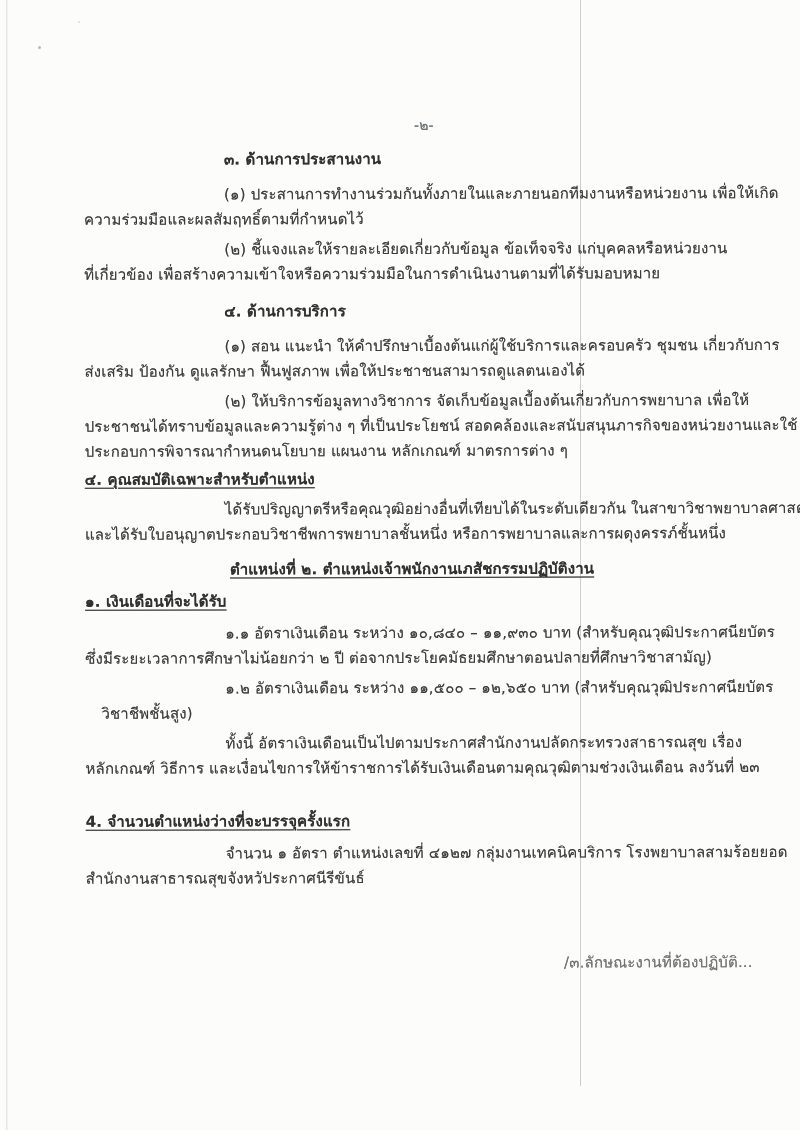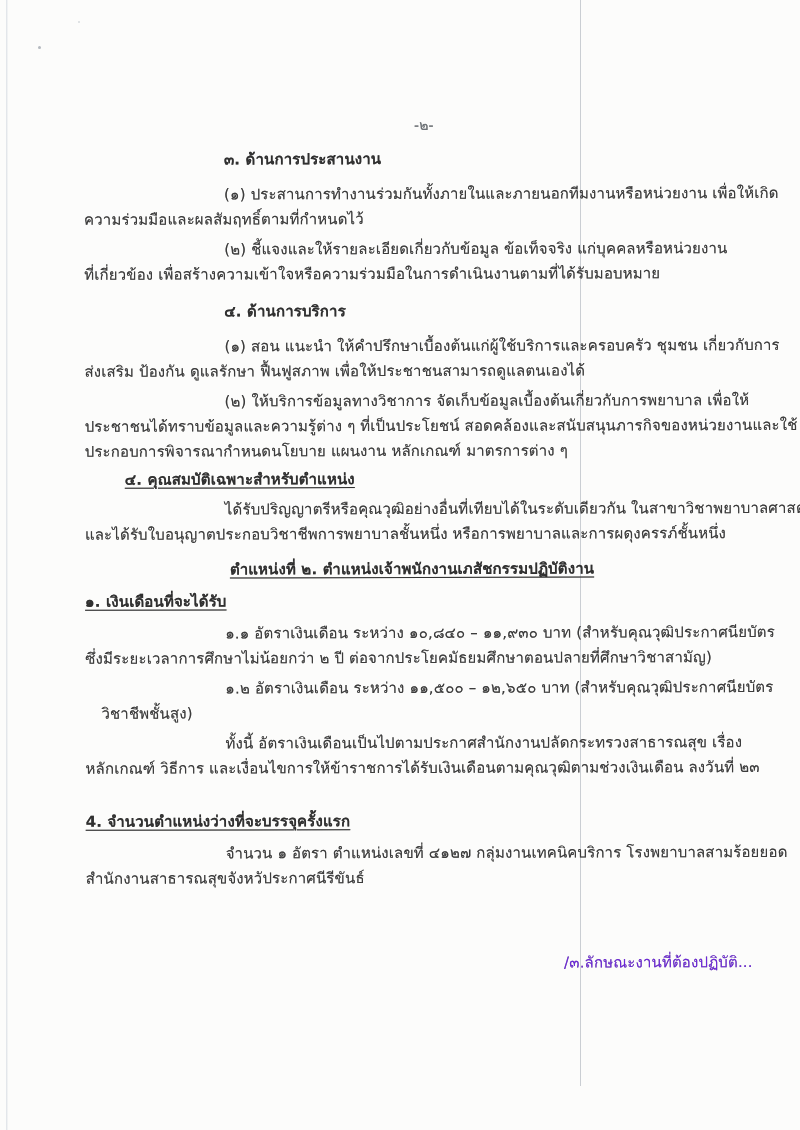--- a/index.html
+++ b/index.html
@@ -18,21 +18,21 @@
     white-space:nowrap;
     font-size:15px;
     line-height:22px;
     letter-spacing:0.15px;
     text-shadow:0 0 0.5px rgba(70,70,70,0.55);
   }
   .hd { font-weight:bold; color:#303030; }
   .ul { text-decoration:underline; text-underline-offset:3px; text-decoration-thickness:1.2px; }
   .center-line { text-align:center; }
   .pageno { color:#6d7277; font-size:14px; }
-  .footer-note { color:#6d28d9; }
+  .footer-note { color:#737373; }
   
   .scan-vline {
     position:absolute; left:580px; top:0; width:1px; height:1086px;
     background:rgba(120,132,148,0.38);
   }
   .page-left-edge {
     position:absolute; left:6px; top:0; width:2px; height:1130px;
     background:linear-gradient(to right, rgba(160,172,190,0.35), rgba(160,172,190,0.05));
   }
   .speck { position:absolute; border-radius:50%; background:rgba(120,130,142,0.55); }
@@ -58,21 +58,21 @@
     <div class="ln" style="left:225px; top:238px;">(๒) ชี้แจงและให้รายละเอียดเกี่ยวกับข้อมูล  ข้อเท็จจริง แก่บุคคลหรือหน่วยงาน</div>
     <div class="ln" style="left:85px; top:263px;">ที่เกี่ยวข้อง เพื่อสร้างความเข้าใจหรือความร่วมมือในการดำเนินงานตามที่ได้รับมอบหมาย</div>
 
     <div class="ln hd" style="left:225px; top:300px;">๔. ด้านการบริการ</div>
     <div class="ln" style="left:225px; top:335px;">(๑) สอน แนะนำ ให้คำปรึกษาเบื้องต้นแก่ผู้ใช้บริการและครอบครัว ชุมชน เกี่ยวกับการ</div>
     <div class="ln" style="left:85px; top:360px;">ส่งเสริม  ป้องกัน ดูแลรักษา ฟื้นฟูสภาพ เพื่อให้ประชาชนสามารถดูแลตนเองได้</div>
     <div class="ln" style="left:225px; top:390px;">(๒) ให้บริการข้อมูลทางวิชาการ จัดเก็บข้อมูลเบื้องต้นเกี่ยวกับการพยาบาล เพื่อให้</div>
     <div class="ln" style="left:85px; top:415px;">ประชาชนได้ทราบข้อมูลและความรู้ต่าง ๆ ที่เป็นประโยชน์ สอดคล้องและสนับสนุนภารกิจของหน่วยงานและใช้</div>
     <div class="ln" style="left:85px; top:440px;">ประกอบการพิจารณากำหนดนโยบาย แผนงาน หลักเกณฑ์ มาตรการต่าง ๆ</div>
 
-    <div class="ln hd ul" style="left:85px; top:468px;margin-left:40px;">๔. คุณสมบัติเฉพาะสำหรับตำแหน่ง</div>
+    <div class="ln hd ul" style="left:85px; top:468px;">๔. คุณสมบัติเฉพาะสำหรับตำแหน่ง</div>
     <div class="ln" style="left:225px; top:498px;">ได้รับปริญญาตรีหรือคุณวุฒิอย่างอื่นที่เทียบได้ในระดับเดียวกัน ในสาขาวิชาพยาบาลศาสตร์</div>
     <div class="ln" style="left:85px; top:523px;">และได้รับใบอนุญาตประกอบวิชาชีพการพยาบาลชั้นหนึ่ง หรือการพยาบาลและการผดุงครรภ์ชั้นหนึ่ง</div>
 
     <div class="ln hd center-line" style="left:20px; top:558px; width:784px;"><span class="ul">ตำแหน่งที่ ๒. ตำแหน่งเจ้าพนักงานเภสัชกรรมปฏิบัติงาน</span></div>
 
     <div class="ln hd ul" style="left:85px; top:590px;">๑. เงินเดือนที่จะได้รับ</div>
     <div class="ln" style="left:225px; top:622px;">๑.๑ อัตราเงินเดือน  ระหว่าง  ๑๐,๘๔๐ – ๑๑,๙๓๐ บาท (สำหรับคุณวุฒิประกาศนียบัตร</div>
     <div class="ln" style="left:85px; top:647px;">ซึ่งมีระยะเวลาการศึกษาไม่น้อยกว่า ๒ ปี ต่อจากประโยคมัธยมศึกษาตอนปลายที่ศึกษาวิชาสามัญ)</div>
     <div class="ln" style="left:225px; top:677px;">๑.๒ อัตราเงินเดือน ระหว่าง  ๑๑,๕๐๐ – ๑๒,๖๕๐ บาท (สำหรับคุณวุฒิประกาศนียบัตร</div>
     <div class="ln" style="left:101px; top:702px;">วิชาชีพชั้นสูง)</div>

